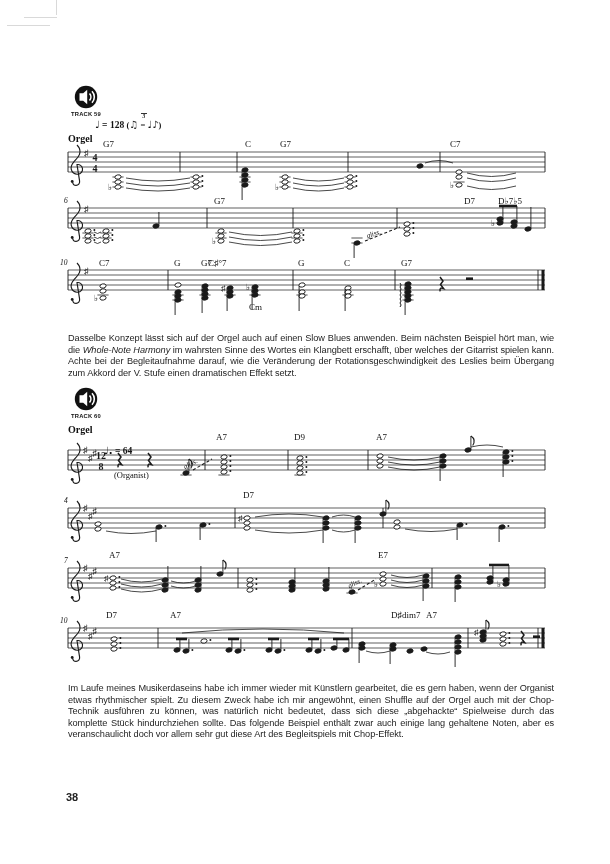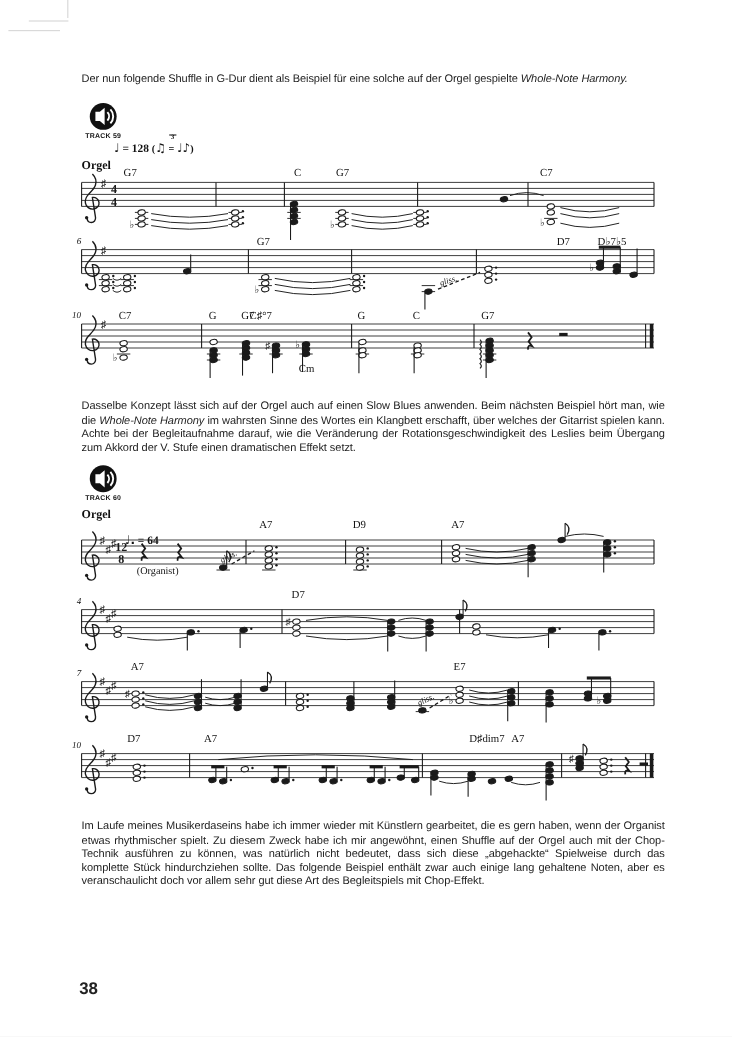--- a/index.html
+++ b/index.html
@@ -20,36 +20,33 @@
   .tempo .swing{font-weight:bold;font-size:8.5px;position:relative;}
   .tempo .trip{position:absolute;top:-7px;left:14px;font-size:5.5px;font-style:italic;
         border-top:0.5px solid #333;padding:0 2px;line-height:4px;}
   .chord{position:absolute;font-family:"Liberation Serif",serif;font-size:9px;
         color:#111;white-space:nowrap;}
   .mnum{position:absolute;font-family:"Liberation Serif",serif;font-style:italic;
         font-size:7.5px;color:#111;}
   .gliss{position:absolute;font-family:"Liberation Serif",serif;font-style:italic;
         font-size:7px;color:#111;transform-origin:left bottom;}
   .guitar{position:absolute;font-family:"Liberation Serif",serif;font-size:8.5px;color:#111;}
-  .pagenum{position:absolute;left:66px;top:791px;font-size:14px;font-weight:600;color:#222;margin-top:24px;}
+  .pagenum{position:absolute;left:66px;top:791px;font-size:11px;font-weight:600;color:#222;}
   .cropmark{position:absolute;background:#d9d9d9;}
   svg{position:absolute;left:0;top:0;}
 </style>
 </head>
 <body>
 
 <div class="page">
 
   <div class="cropmark" style="left:56px;top:0;width:1px;height:15px;"></div>
   <div class="cropmark" style="left:24px;top:17px;width:33px;height:1px;"></div>
   <div class="cropmark" style="left:7px;top:25px;width:43px;height:1px;"></div>
 
-  <div class="para" style="left:68px;top:60px;width:486px;text-align:left;">
-    <span>Der nun folgende Shuffle in G-Dur dient als Beispiel für eine solche auf der Orgel gespielte </span><span class="i">Whole-Note Harmony.</span>
-  </div>
 
   <div class="badge" style="left:74px;top:85px;">
     <svg width="24" height="24">
       <circle cx="12" cy="12" r="11.2" fill="#111111"></circle>
       <polygon points="5.5,8.2 9.2,8.2 13.2,4.8 13.2,19.2 9.2,15.8 5.5,15.8" fill="#ffffff"></polygon>
       <path d="M15.5,8.5 A5.2,5.2 0 0 1 15.5,15.5" stroke="#ffffff" stroke-width="1.6" fill="none"></path>
       <path d="M18,6.2 A8.4,8.4 0 0 1 18,17.8" stroke="#ffffff" stroke-width="1.6" fill="none"></path>
     </svg>
   </div>
   <div class="tracklabel" style="left:63px;top:111px;">TRACK 59</div>

